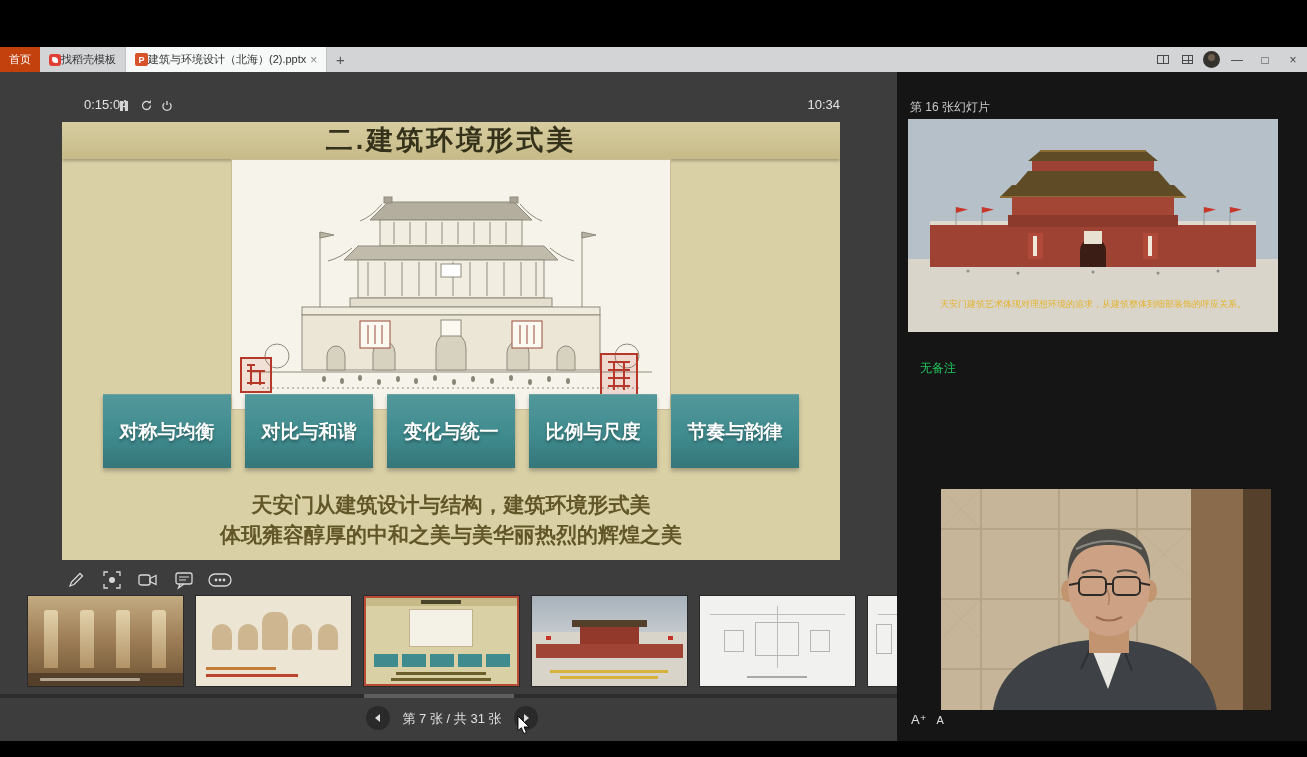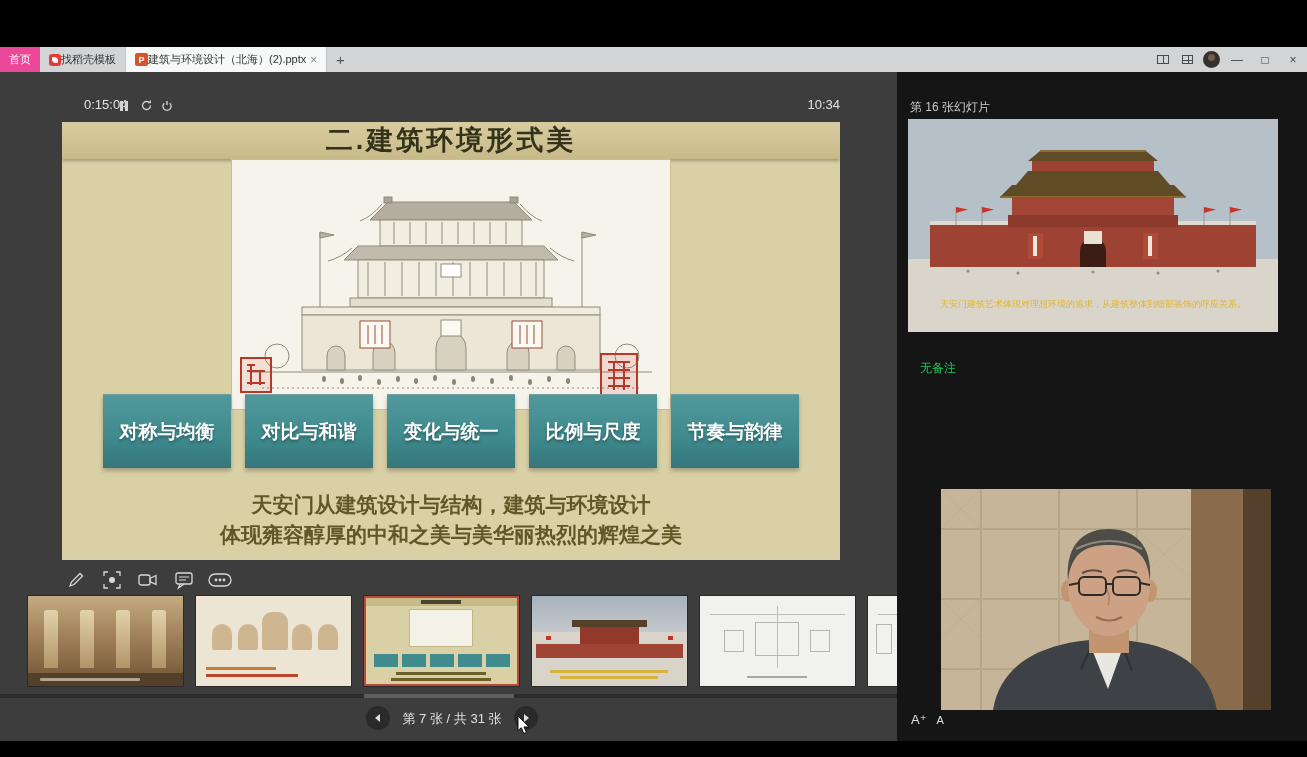--- a/index.html
+++ b/index.html
@@ -3,21 +3,21 @@
 <meta charset="utf-8">
 <style>
   html,body{margin:0;padding:0;background:#000;}
   *{box-sizing:border-box;}
   .screen{position:relative;width:1307px;height:757px;background:#000;overflow:hidden;
           font-family:"Liberation Sans","DejaVu Sans",sans-serif;}
 
   
   .tabbar{position:absolute;left:0;top:47px;width:1307px;height:25px;background:#d3d4d6;
           display:flex;align-items:stretch;font-size:11px;color:#333;}
-  .homebtn{width:40px;background:#ec4899;color:#fff;display:flex;align-items:center;justify-content:center;}
+  .homebtn{width:40px;background:#c2410c;color:#fff;display:flex;align-items:center;justify-content:center;}
   .tab{display:flex;align-items:center;padding:0 9px;border-right:1px solid #c0c1c3;white-space:nowrap;}
   .tab.active{background:#f7f8f8;}
   .docer-ic{width:12px;height:12px;border-radius:3px;background:#e23c35;position:relative;flex:0 0 auto;}
   .docer-ic:after{content:"";position:absolute;left:3px;top:3px;width:6px;height:6px;border-radius:1px 4px 1px 4px;background:#fff;}
   .ppt-ic{width:13px;height:13px;border-radius:2px;background:#d6532b;color:#fff;font-size:9px;font-weight:bold;
           display:flex;align-items:center;justify-content:center;flex:0 0 auto;}
   .tabclose{margin-left:4px;color:#888;font-size:12px;}
   .newtab{width:26px;display:flex;align-items:center;justify-content:center;color:#555;font-size:15px;}
   .tab-spacer{flex:1;}
   .sysic{width:24px;display:flex;align-items:center;justify-content:center;}
@@ -259,21 +259,21 @@
         </div>
 
         <div class="btnrow">
           <div class="pbtn">对称与均衡</div>
           <div class="pbtn">对比与和谐</div>
           <div class="pbtn">变化与统一</div>
           <div class="pbtn">比例与尺度</div>
           <div class="pbtn">节奏与韵律</div>
         </div>
 
-        <div class="slide-cap cap1">天安门从建筑设计与结构，建筑与环境设计</div>
+        <div class="slide-cap cap1">天安门从建筑设计与结构，建筑环境形式美</div>
         <div class="slide-cap cap2">体现雍容醇厚的中和之美与美华丽热烈的辉煌之美</div>
       </div>
 
       <div class="tools">
         <div class="tool">
           <svg width="20" height="20" viewBox="0 0 20 20">
               <path d="M4 16l1.5-4L14 3.5 16.5 6 8 14.5 4 16z" stroke="#d8d8d8" fill="none" stroke-width="1.3"></path>
             </svg>
         </div>
         <div class="tool">

